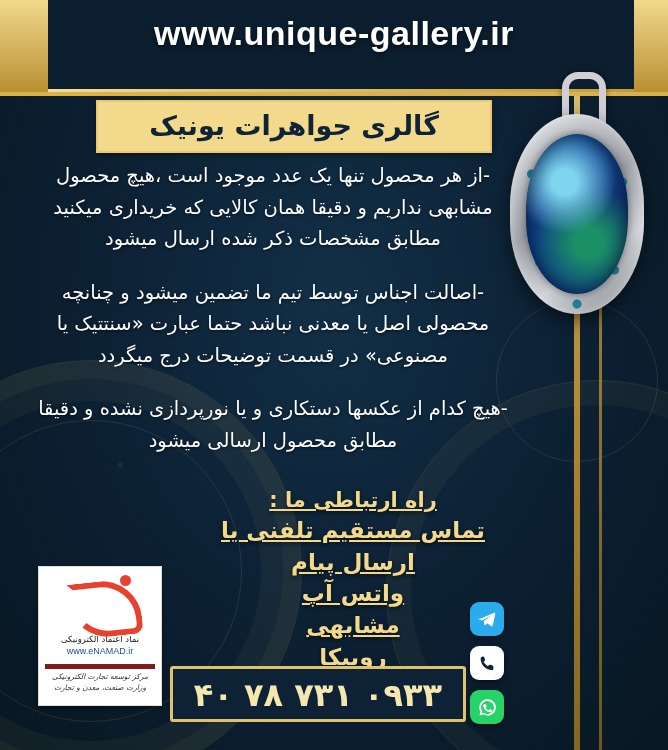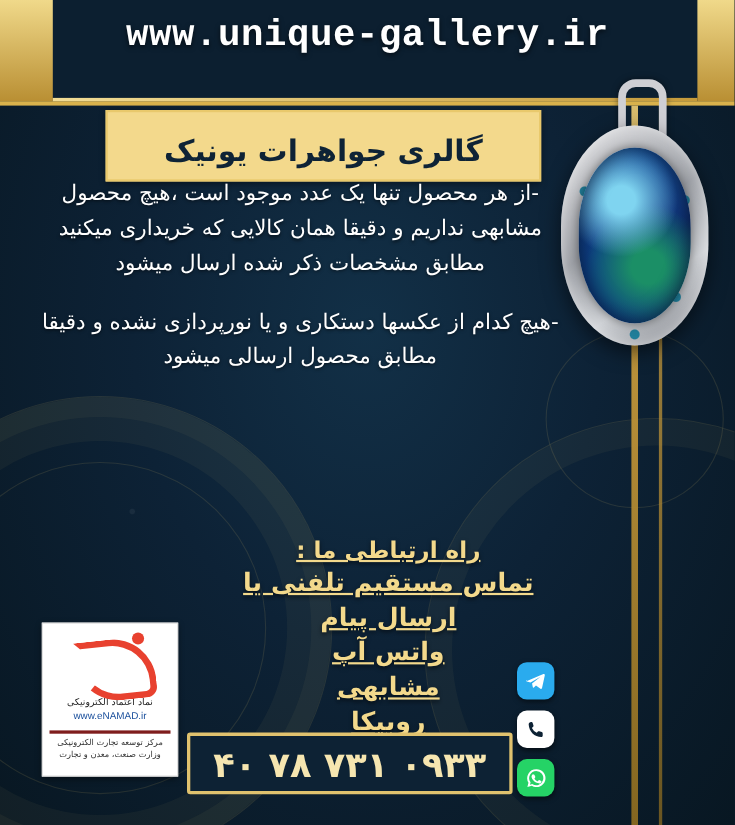--- a/index.html
+++ b/index.html
@@ -52,21 +52,21 @@
     border-bottom: 4px solid #d9b24c;
   }
   .header .site {
     position: absolute;
     left: 0; right: 0; top: 14px;
     text-align: center;
     color: #ffffff;
     font-size: 34px;
     font-weight: bold;
     letter-spacing: .5px;
-    font-family: Liberation Mono, monospace;
+    font-family: Liberation Sans, sans-serif;
     text-shadow: 0 2px 5px rgba(0,0,0,.6);
   }
   .header .corner {
     position: absolute;
     top: 0; left: 0;
     width: 48px; height: 92px;
     background: linear-gradient(180deg,#f0d98a,#b98f33);
   }
   .header .corner.right {
     left: auto; right: 0;
@@ -78,21 +78,21 @@
     height: 3px;
     background: linear-gradient(90deg,#f2dd96,#c59a3a);
   }
 
   
   .title-plate {
     position: absolute;
     top: 100px;
     left: 96px;
     width: 372px;
-    padding: 20px 10px 10px;
+    padding: 8px 10px 10px;
     background: #f3d98c;
     border: 2px solid #e9c96c;
     box-shadow: 0 2px 6px rgba(0,0,0,.45);
     text-align: center;
     direction: rtl;
   }
   .title-plate .title {
     color: #0e2336;
     font-size: 27px;
     font-weight: bold;
@@ -268,24 +268,25 @@
     font-size: 9px;
     color: #1a4f9c;
     font-family: "Liberation Sans", sans-serif;
     margin: 1px 0 8px;
   }
   .enamad .sub {
     font-size: 7.5px;
     color: #333;
     direction: rtl;
     line-height: 1.4;
-    border-top: 3px solid #7f1d1d;
+    border-top: 5px solid #7f1d1d;
     margin: 3px 6px 0;
     padding-top: 3px;
     font-family: "DejaVu Sans", sans-serif;
+    font-style: italic;
   }
 </style>
 </head>
 <body>
 
 <div class="poster">
 
   <div class="mandala m1"></div>
   <div class="mandala m2"></div>
   <div class="mandala m3"></div>
@@ -307,20 +308,21 @@
     <div class="dots"></div>
     <div class="stone"></div>
   </div>
 
   <div class="title-plate">
     <div class="title">گالری جواهرات یونیک</div>
   </div>
 
   <div class="body-text">
     <p>-از هر محصول تنها یک عدد موجود است ،هیچ محصول مشابهی نداریم و دقیقا همان کالایی که خریداری میکنید مطابق مشخصات ذکر شده ارسال میشود</p>
+    <p>-اصالت اجناس  توسط تیم ما  تضمین میشود و چنانچه محصولی اصل یا معدنی نباشد حتما عبارت «سنتتیک یا مصنوعی» در قسمت توضیحات درج میگردد</p>
     <p>-هیچ کدام از عکسها دستکاری و یا نورپردازی نشده و دقیقا مطابق محصول ارسالی میشود</p>
   </div>
 
   <div class="contact">
     <div class="l1">راه ارتباطی ما :</div>
     <div class="l2">تماس مستقیم تلفنی یا ارسال پیام</div>
     <div class="l2">واتس آپ</div>
     <div class="l2">مشابهی</div>
     <div class="l2">روبیکا</div>
   </div>

